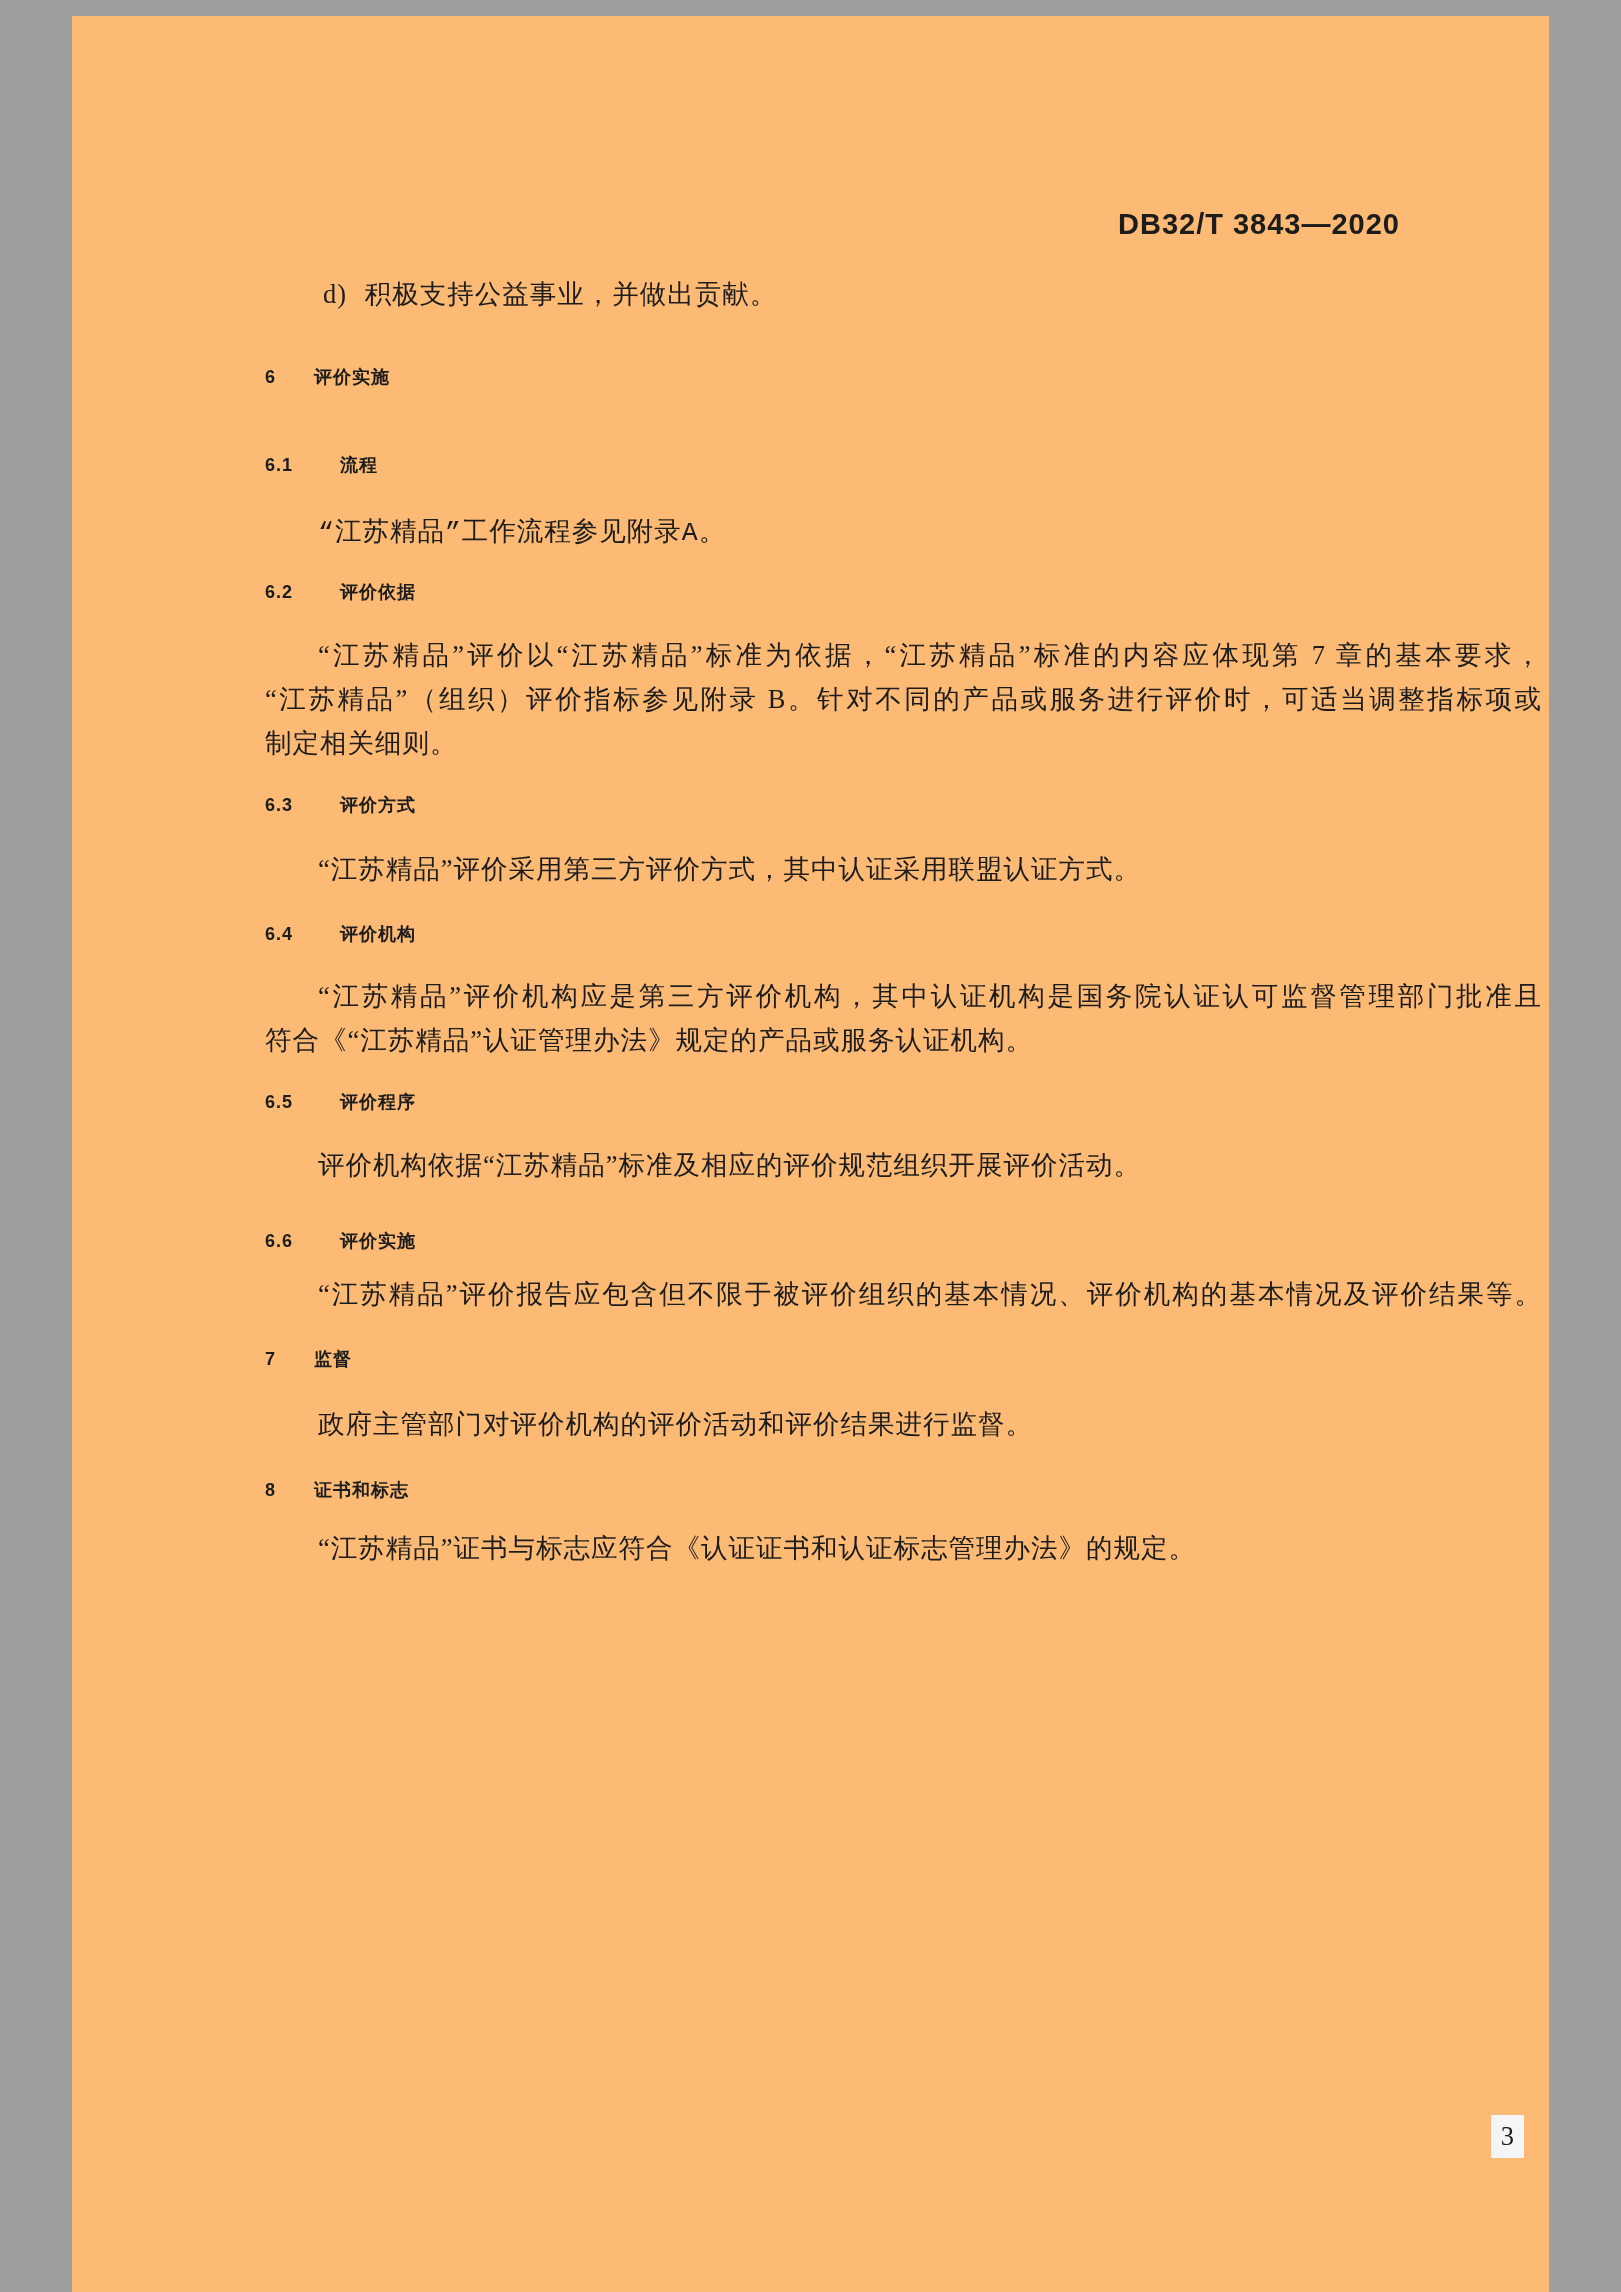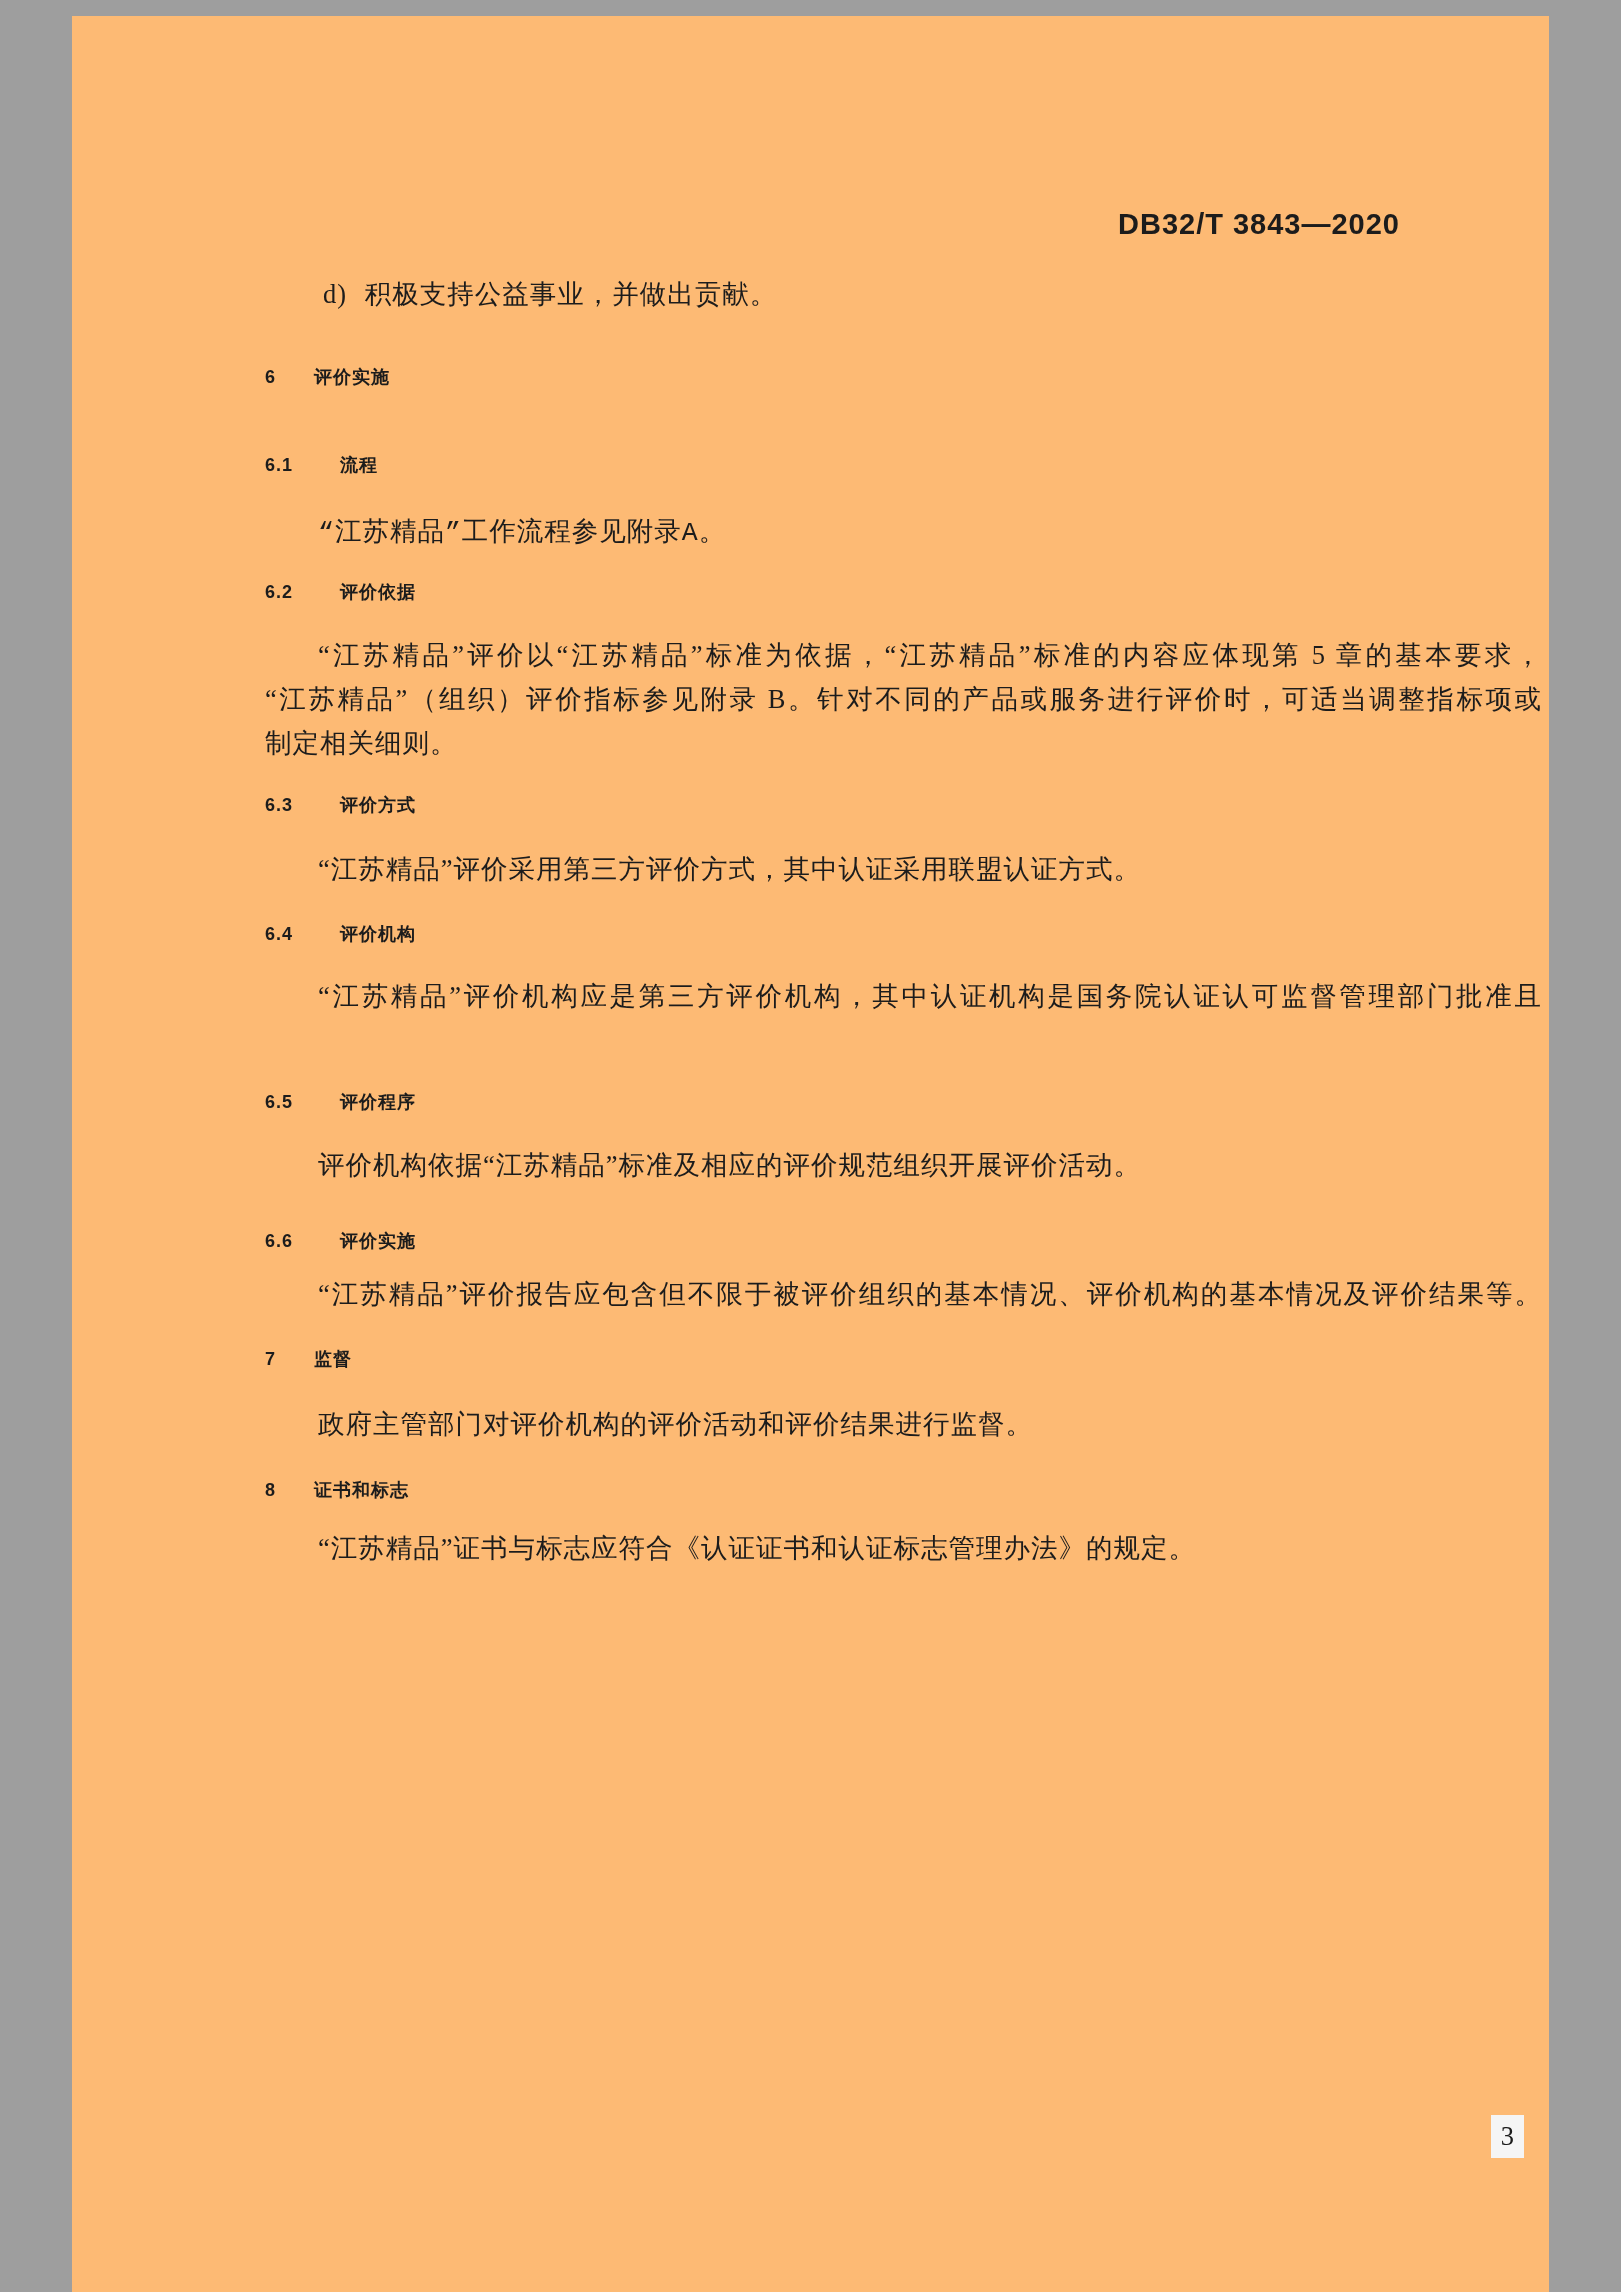--- a/index.html
+++ b/index.html
@@ -114,33 +114,34 @@
   </div>
 
   <div id="sec-6-1" class="heading">
     <span class="num l2">6.1</span><span>流程</span>
   </div>
   <div id="p-6-1" class="bodyline indent">“江苏精品”工作流程参见附录A。</div>
 
   <div id="sec-6-2" class="heading">
     <span class="num l2">6.2</span><span>评价依据</span>
   </div>
-  <div id="p-6-2-0" class="bodyline indent wrapfill">“江苏精品”评价以“江苏精品”标准为依据，“江苏精品”标准的内容应体现第 5 章的基本要求，</div>
+  <div id="p-6-2-0" class="bodyline indent wrapfill">“江苏精品”评价以“江苏精品”标准为依据，“江苏精品”标准的内容应体现第 7 章的基本要求，</div>
   <div id="p-6-2-1" class="bodyline wrapfill">“江苏精品”（组织）评价指标参见附录 B。针对不同的产品或服务进行评价时，可适当调整指标项或</div>
   <div id="p-6-2-2" class="bodyline">制定相关细则。</div>
 
   <div id="sec-6-3" class="heading">
     <span class="num l2">6.3</span><span>评价方式</span>
   </div>
   <div id="p-6-3" class="bodyline indent">“江苏精品”评价采用第三方评价方式，其中认证采用联盟认证方式。</div>
 
   <div id="sec-6-4" class="heading">
     <span class="num l2">6.4</span><span>评价机构</span>
   </div>
   <div id="p-6-4-0" class="bodyline indent wrapfill">“江苏精品”评价机构应是第三方评价机构，其中认证机构是国务院认证认可监督管理部门批准且</div>
+  <div id="p-6-4-1" class="bodyline">符合《“江苏精品”认证管理办法》规定的产品或服务认证机构。</div>
 
   <div id="sec-6-5" class="heading">
     <span class="num l2">6.5</span><span>评价程序</span>
   </div>
   <div id="p-6-5" class="bodyline indent">评价机构依据“江苏精品”标准及相应的评价规范组织开展评价活动。</div>
 
   <div id="sec-6-6" class="heading">
     <span class="num l2">6.6</span><span>评价实施</span>
   </div>
   <div id="p-6-6" class="bodyline indent wrapfill">“江苏精品”评价报告应包含但不限于被评价组织的基本情况、评价机构的基本情况及评价结果等。</div>

